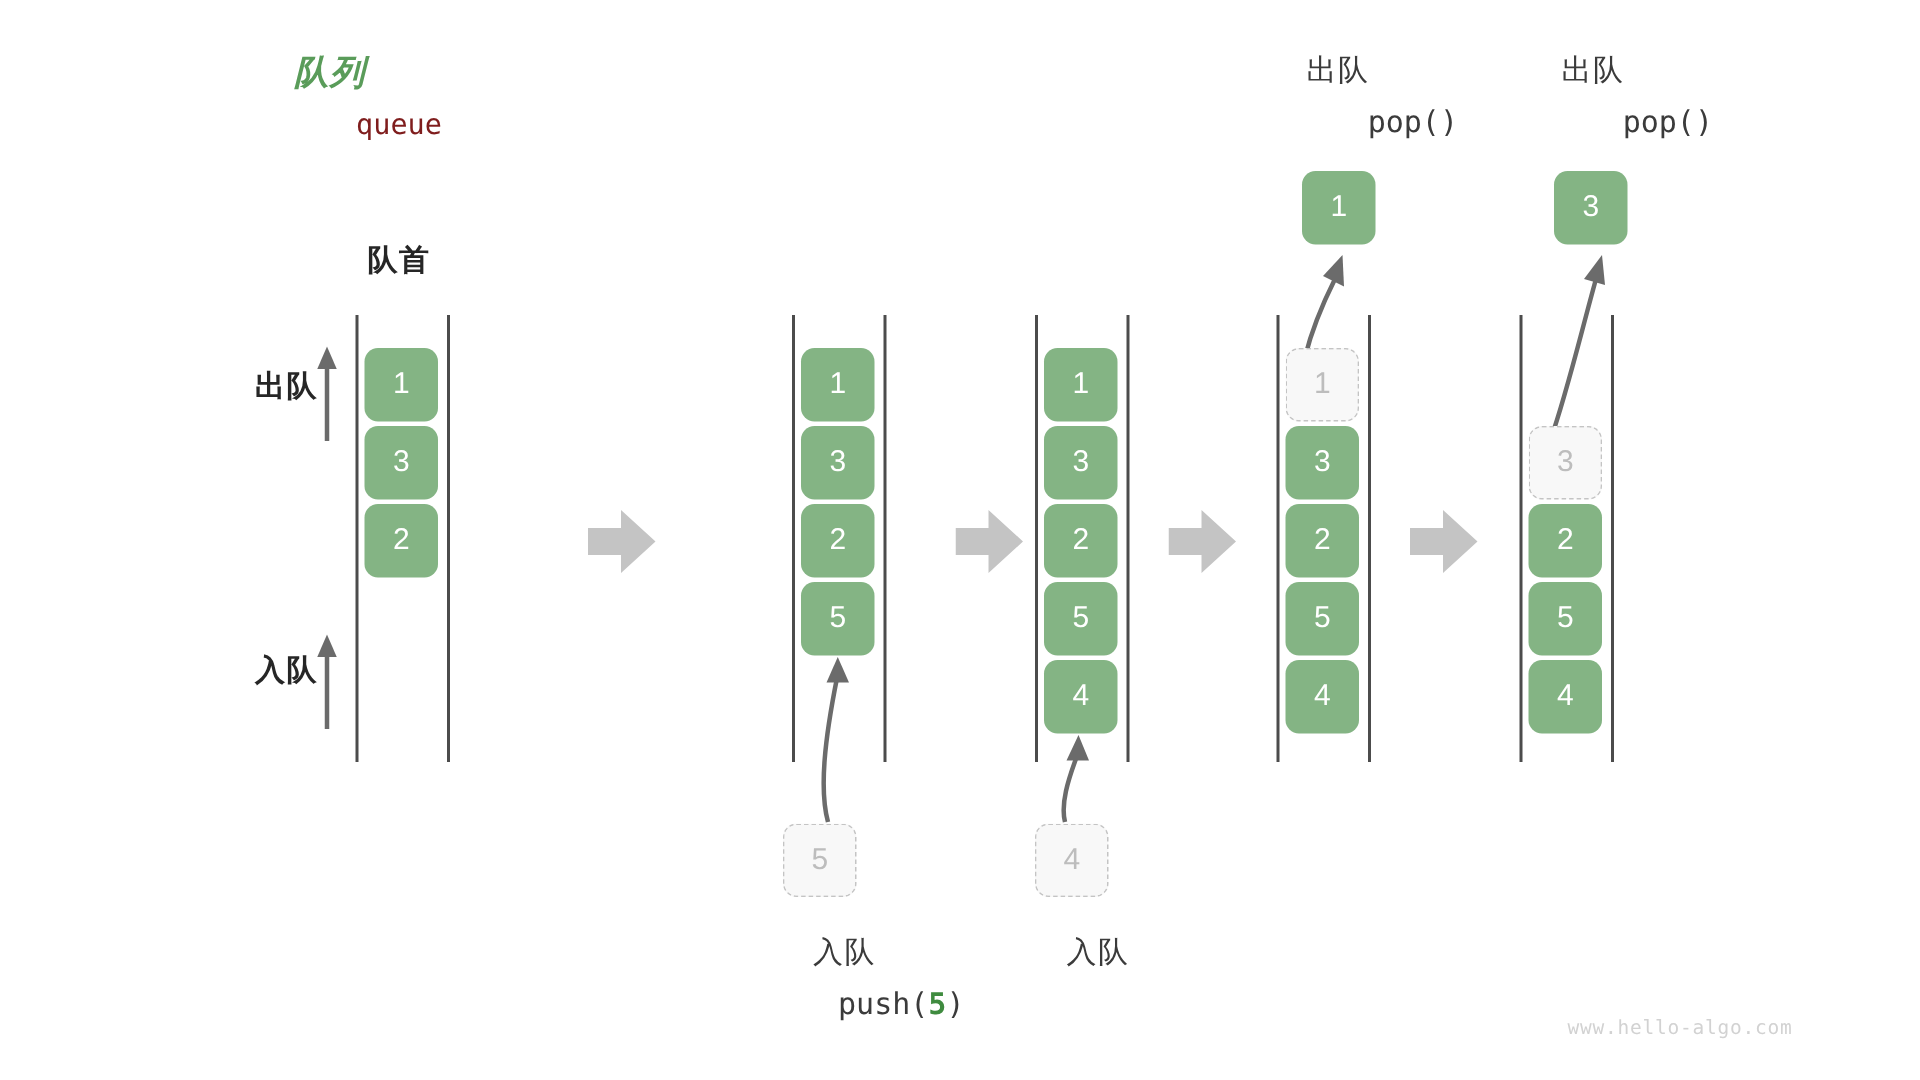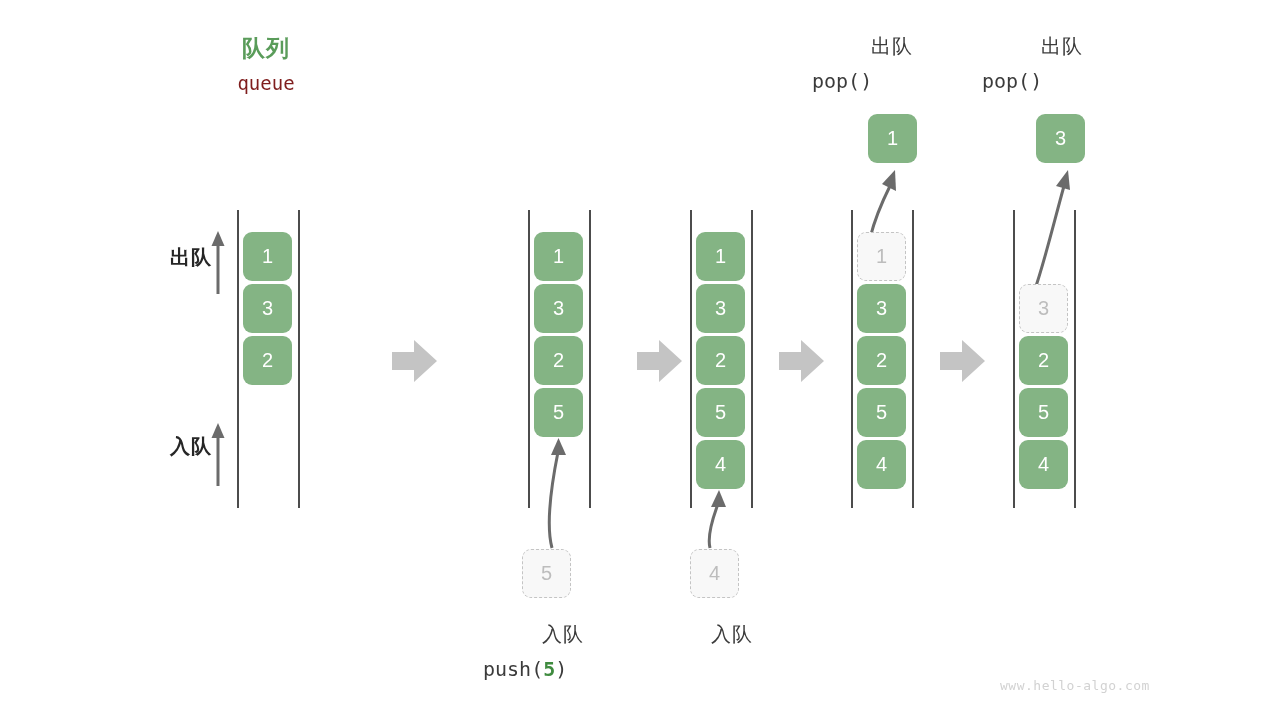--- a/index.html
+++ b/index.html
@@ -21,22 +21,22 @@
     width: 1280px;
     height: 720px;
   }
   .abs { position: absolute; }
 
   
   .title-cn {
     font-size: 23px;
     font-weight: bold;
     color: #5a9c5a;
-    text-align: center;
     letter-spacing: 1px;
+    font-style: italic;
   }
   .title-en {
     font-family: "DejaVu Sans Mono", "Liberation Mono", monospace;
     font-size: 19px;
     color: #7f1d1d;
     text-align: center;
   }
   .side-label {
     font-size: 20px;
     font-weight: bold;
@@ -47,30 +47,30 @@
   .op-cn {
     font-size: 20px;
     color: #3b3b3b;
     text-align: center;
     letter-spacing: 1px;
   }
   .op-code {
     font-family: "DejaVu Sans Mono", "Liberation Mono", monospace;
     font-size: 20px;
     color: #3b3b3b;
-    text-align: left;
+    text-align: right;
     white-space: pre;
   }
   .op-code .arg { color: #3f8b3f; font-weight: bold; }
   .watermark {
     font-family: "DejaVu Sans Mono", "Liberation Mono", monospace;
     font-size: 13px;
     color: #d2d2d2;
     letter-spacing: 0.5px;
-    text-align: left;
+    text-align: center;
   }
 
   
   .rail {
     position: absolute;
     width: 1.6px;
     background: #4c4c4c;
   }
 
   
@@ -102,20 +102,21 @@
   .dir-arrow { position: absolute; }
 </style>
 </head>
 <body>
 
 <div class="stage">
 
   <div class="abs title-cn" style="left:196px; top:33px; width:140px;">队列</div>
   <div class="abs title-en" style="left:196px; top:72px; width:140px;">queue</div>
 
+  <div class="abs side-label" style="left:196px; top:160px; width:140px;">队首</div>
 
   <div class="abs side-label" style="left:140px; top:244px; width:72px; text-align:right;">出队</div>
   <div class="abs side-label" style="left:140px; top:433px; width:72px; text-align:right;">入队</div>
 
   <svg class="dir-arrow" style="left:203px; top:228px;" width="30" height="68">
     <line x1="15" y1="66" x2="15" y2="14" stroke="#6b6b6b" stroke-width="3"></line>
     <polygon points="15,3 8.5,18 21.5,18" fill="#6b6b6b"></polygon>
   </svg>
   <svg class="dir-arrow" style="left:203px; top:420px;" width="30" height="68">
     <line x1="15" y1="66" x2="15" y2="14" stroke="#6b6b6b" stroke-width="3"></line>

